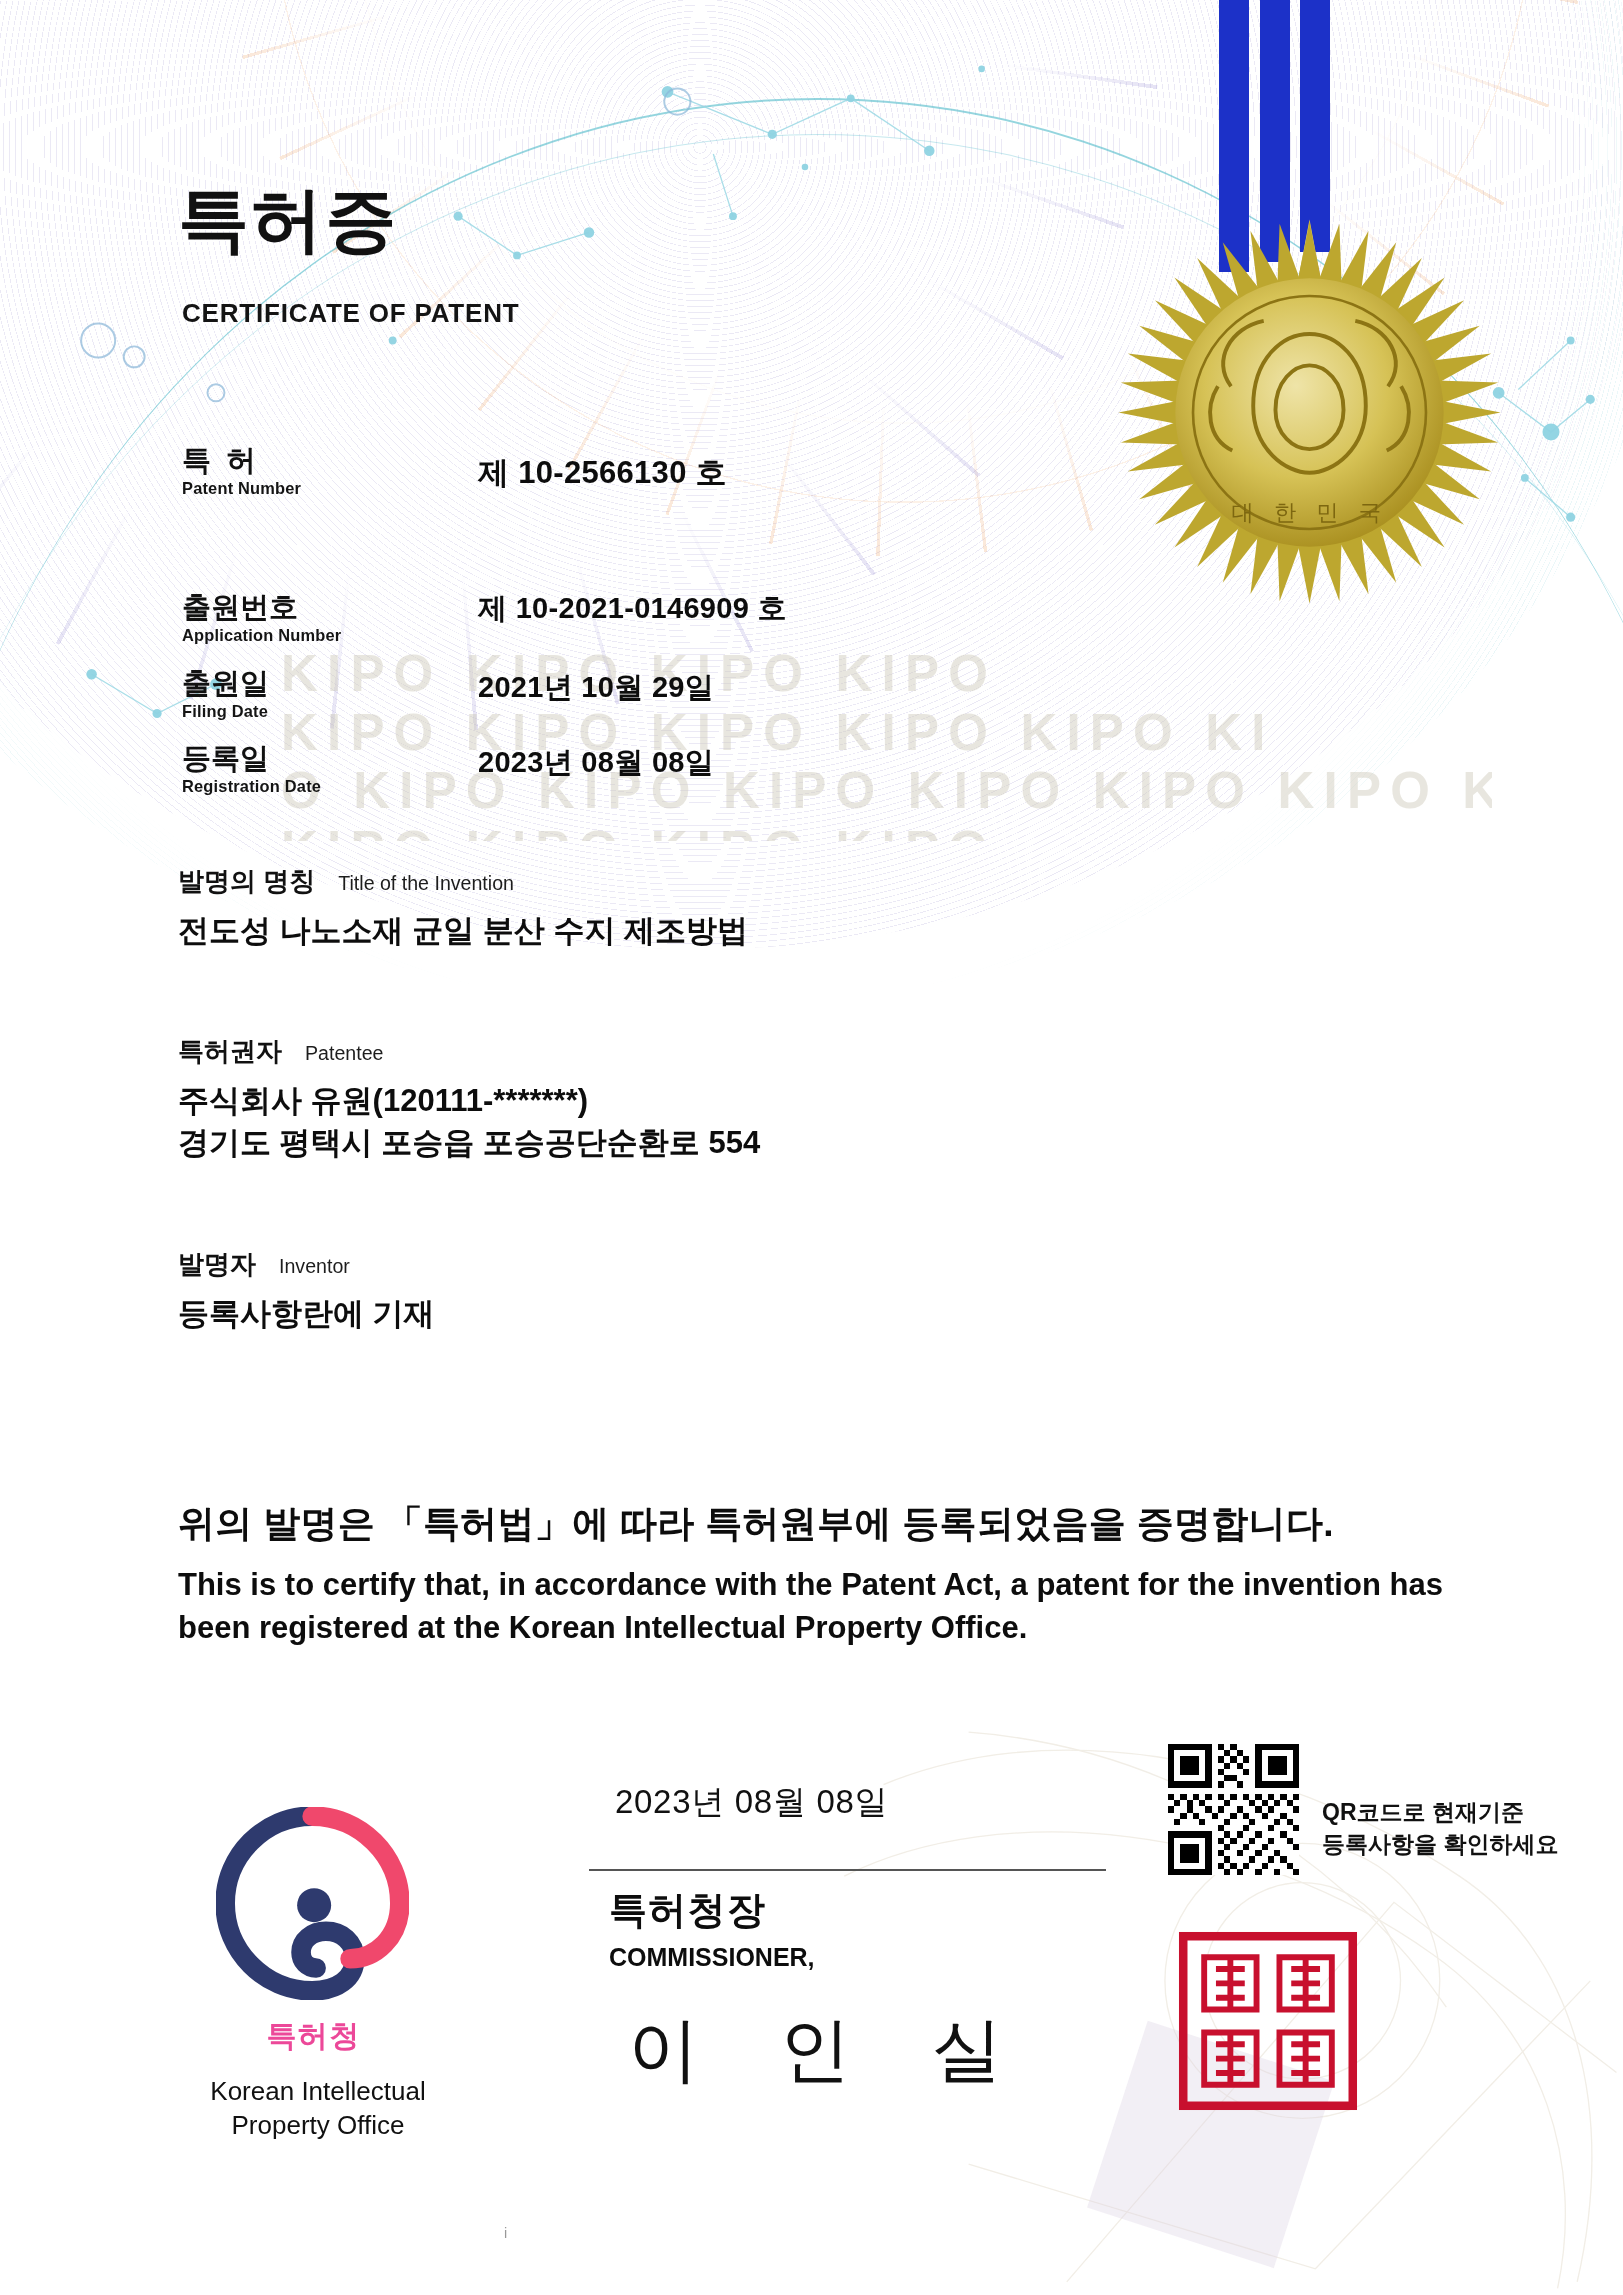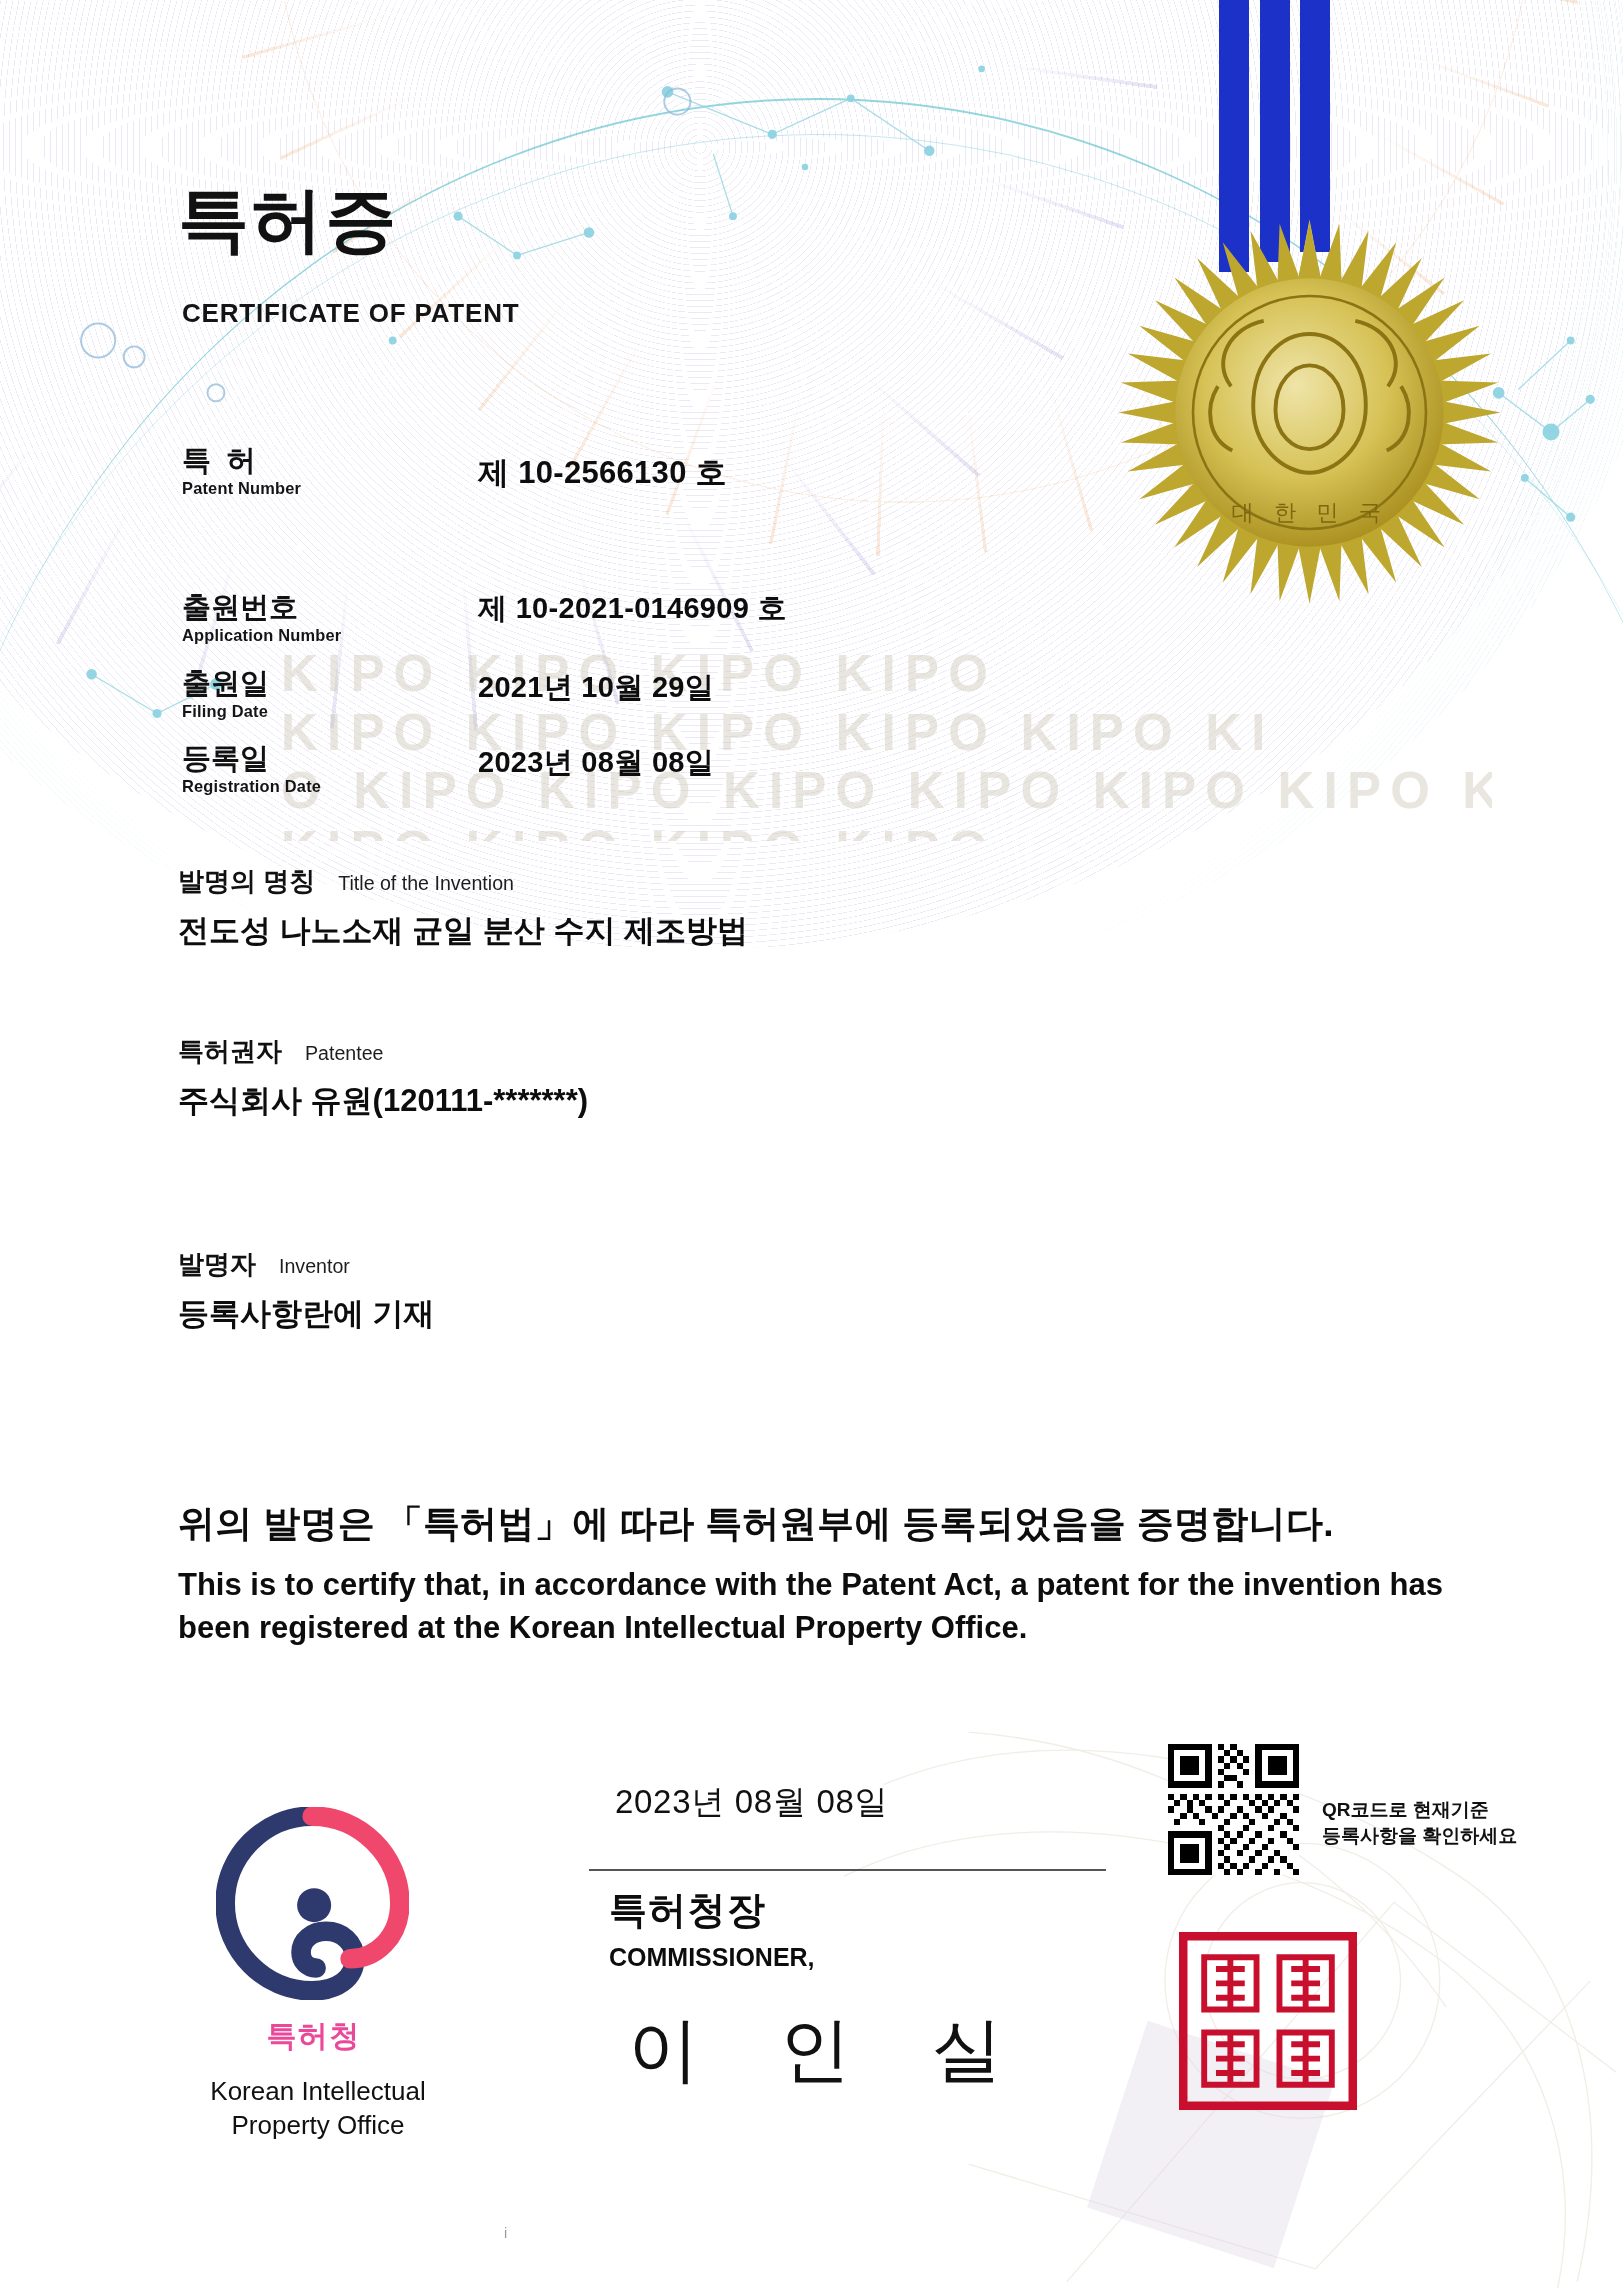--- a/index.html
+++ b/index.html
@@ -167,21 +167,21 @@
   }
   .signature {
     position: absolute; left: 628px; top: 2003px;
     font-size: 71px; color: #111; font-family: "DejaVu Serif", serif;
     letter-spacing: 29px;
   }
 
   .qr { position: absolute; left: 1168px; top: 1744px; width: 131px; height: 131px; }
   .qr-note {
     position: absolute; left: 1322px; top: 1797px;
-    font-size: 19px; font-weight: 700; color: #111; line-height: 1.38;
+    font-size: 23px; font-weight: 700; color: #111; line-height: 1.38;
   }
   .stamp { position: absolute; left: 1178px; top: 1931px; width: 180px; height: 180px; }
 
   .emblem { position: absolute; left: 216px; top: 1807px; width: 193px; height: 193px; }
   .emblem-ko {
     position: absolute; left: 209px; top: 2016px; width: 209px;
     text-align: center; font-size: 30px; font-weight: 700; color: #ec4899; letter-spacing: 1.3px;
   }
   .emblem-en {
     position: absolute; left: 164px; top: 2075px; width: 308px;
@@ -458,20 +458,21 @@
     </div>
     <div class="body">전도성 나노소재 균일 분산 수지 제조방법</div>
   </div>
 
   <div class="sect" style="left:178px; top:1034px;">
     <div class="hdr">
       <span class="ko">특허권자</span>
       <span class="en">Patentee</span>
     </div>
     <div class="body">주식회사 유원(120111-*******)</div>
+    <div class="body" style="margin-top:1.3px;">경기도 평택시 포승읍 포승공단순환로 554</div>
   </div>
 
   <div class="sect" style="left:178px; top:1247px;">
     <div class="hdr">
       <span class="ko">발명자</span>
       <span class="en">Inventor</span>
     </div>
     <div class="body">등록사항란에 기재</div>
   </div>
 

